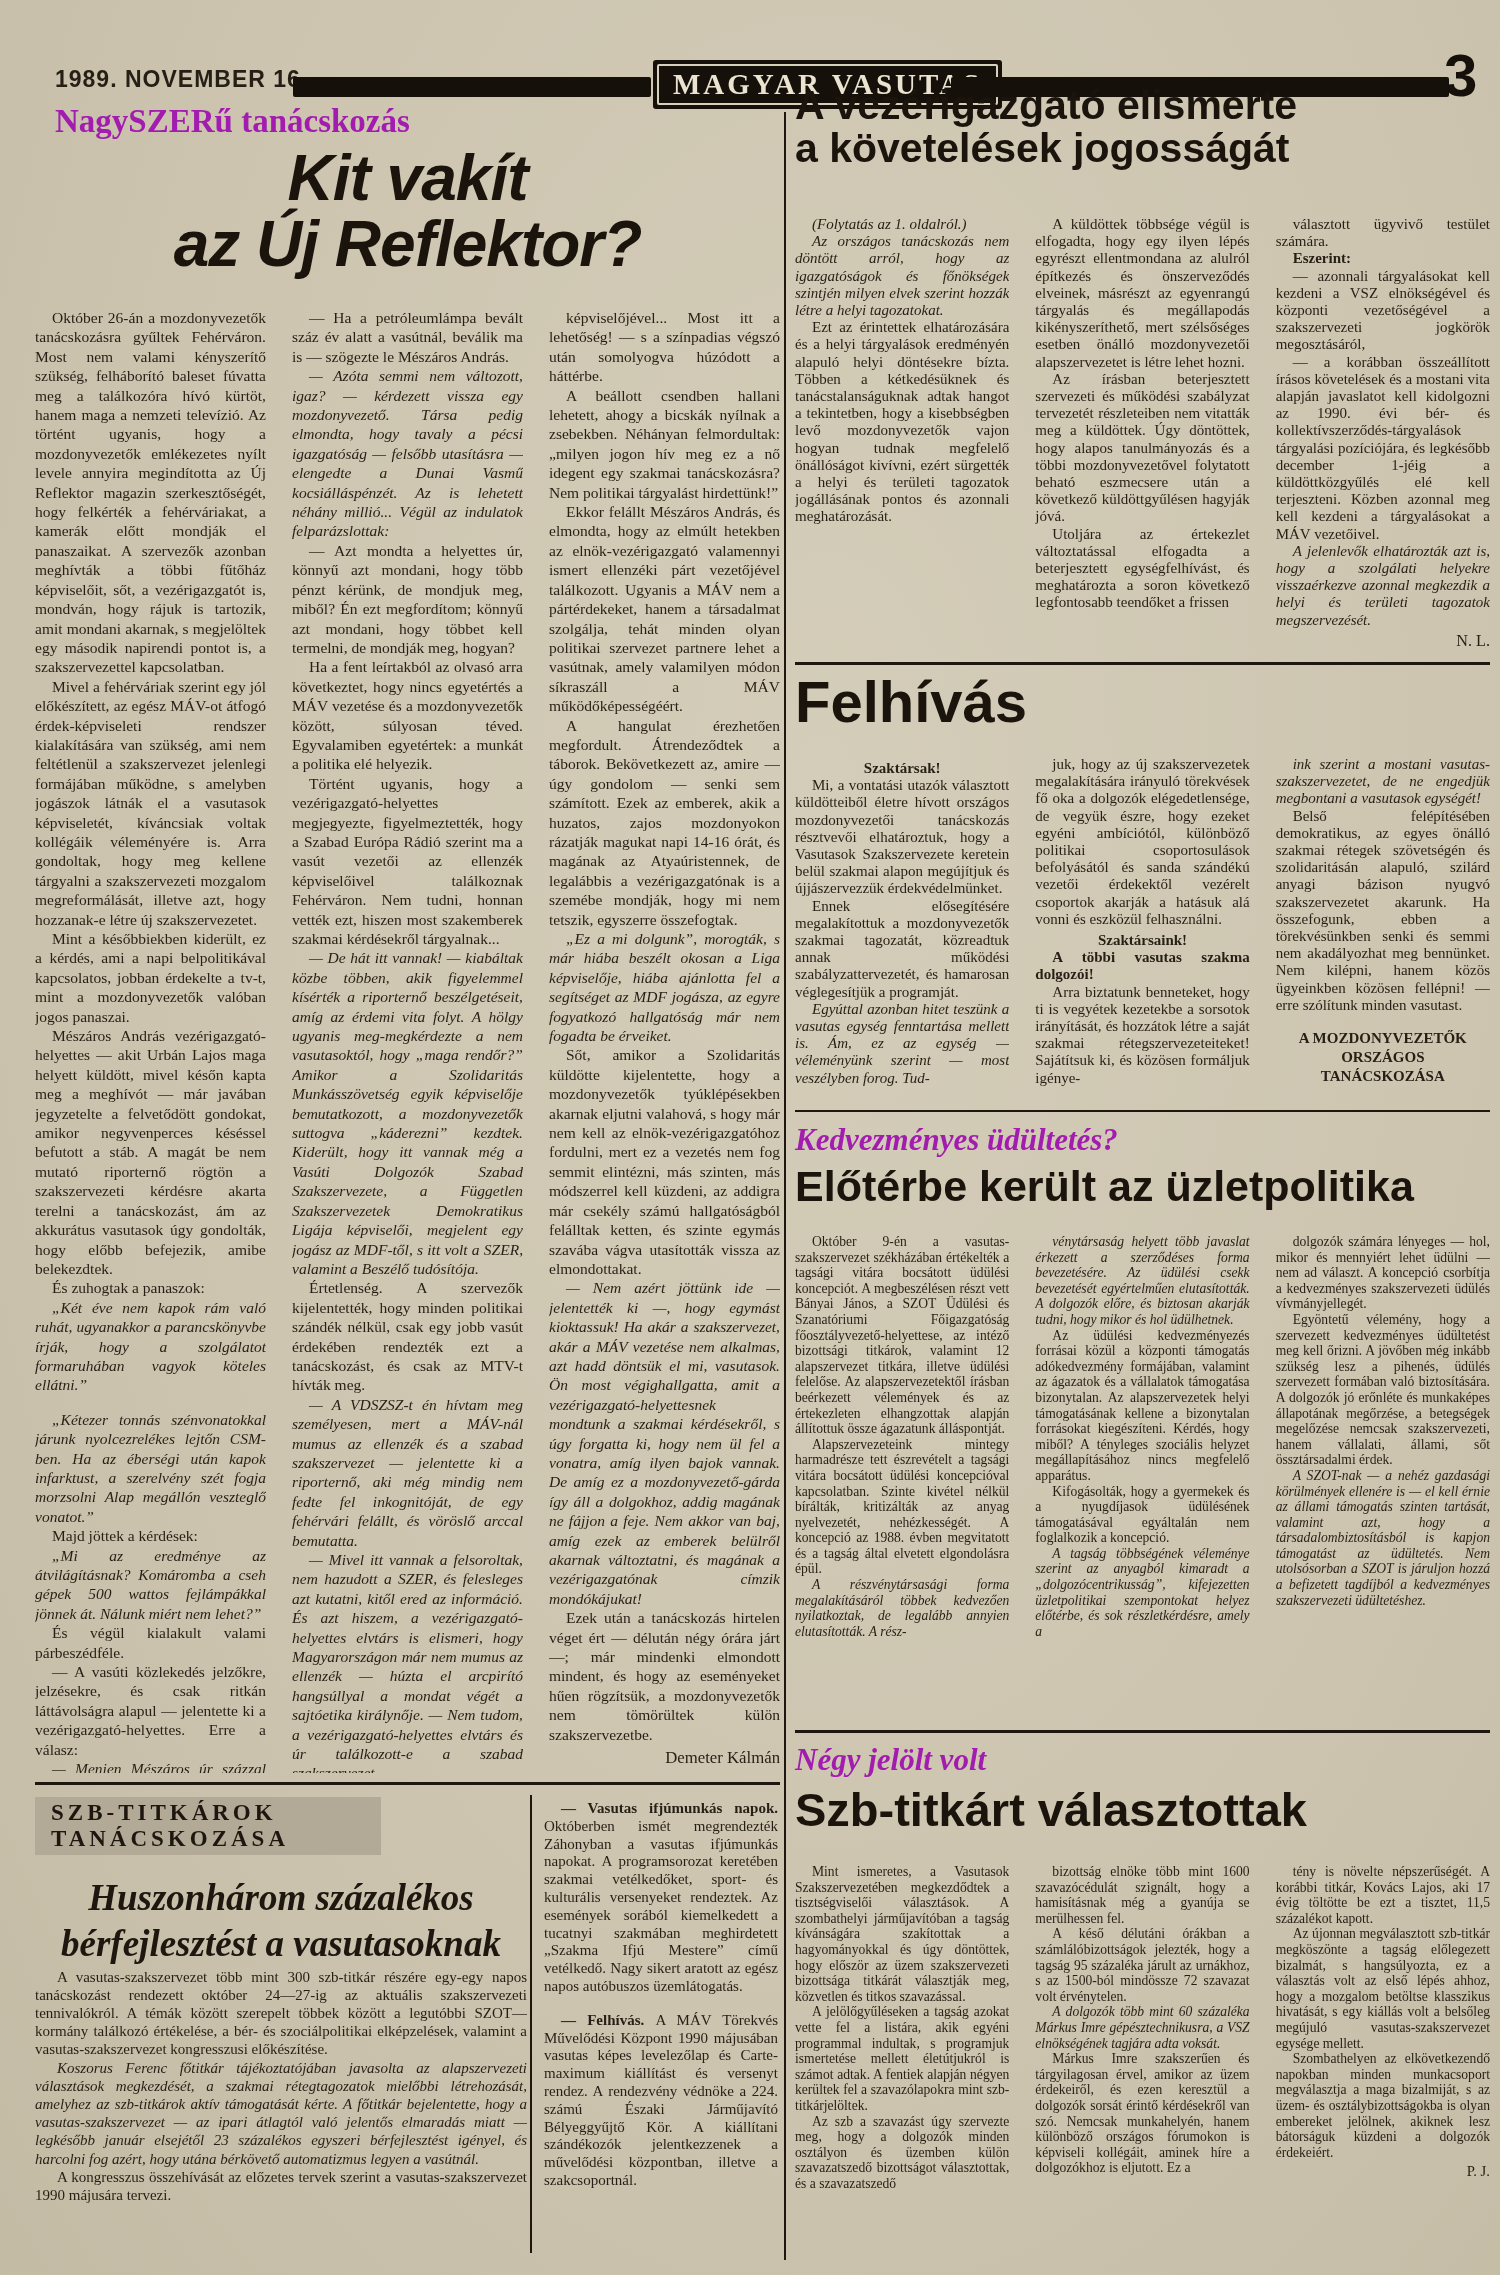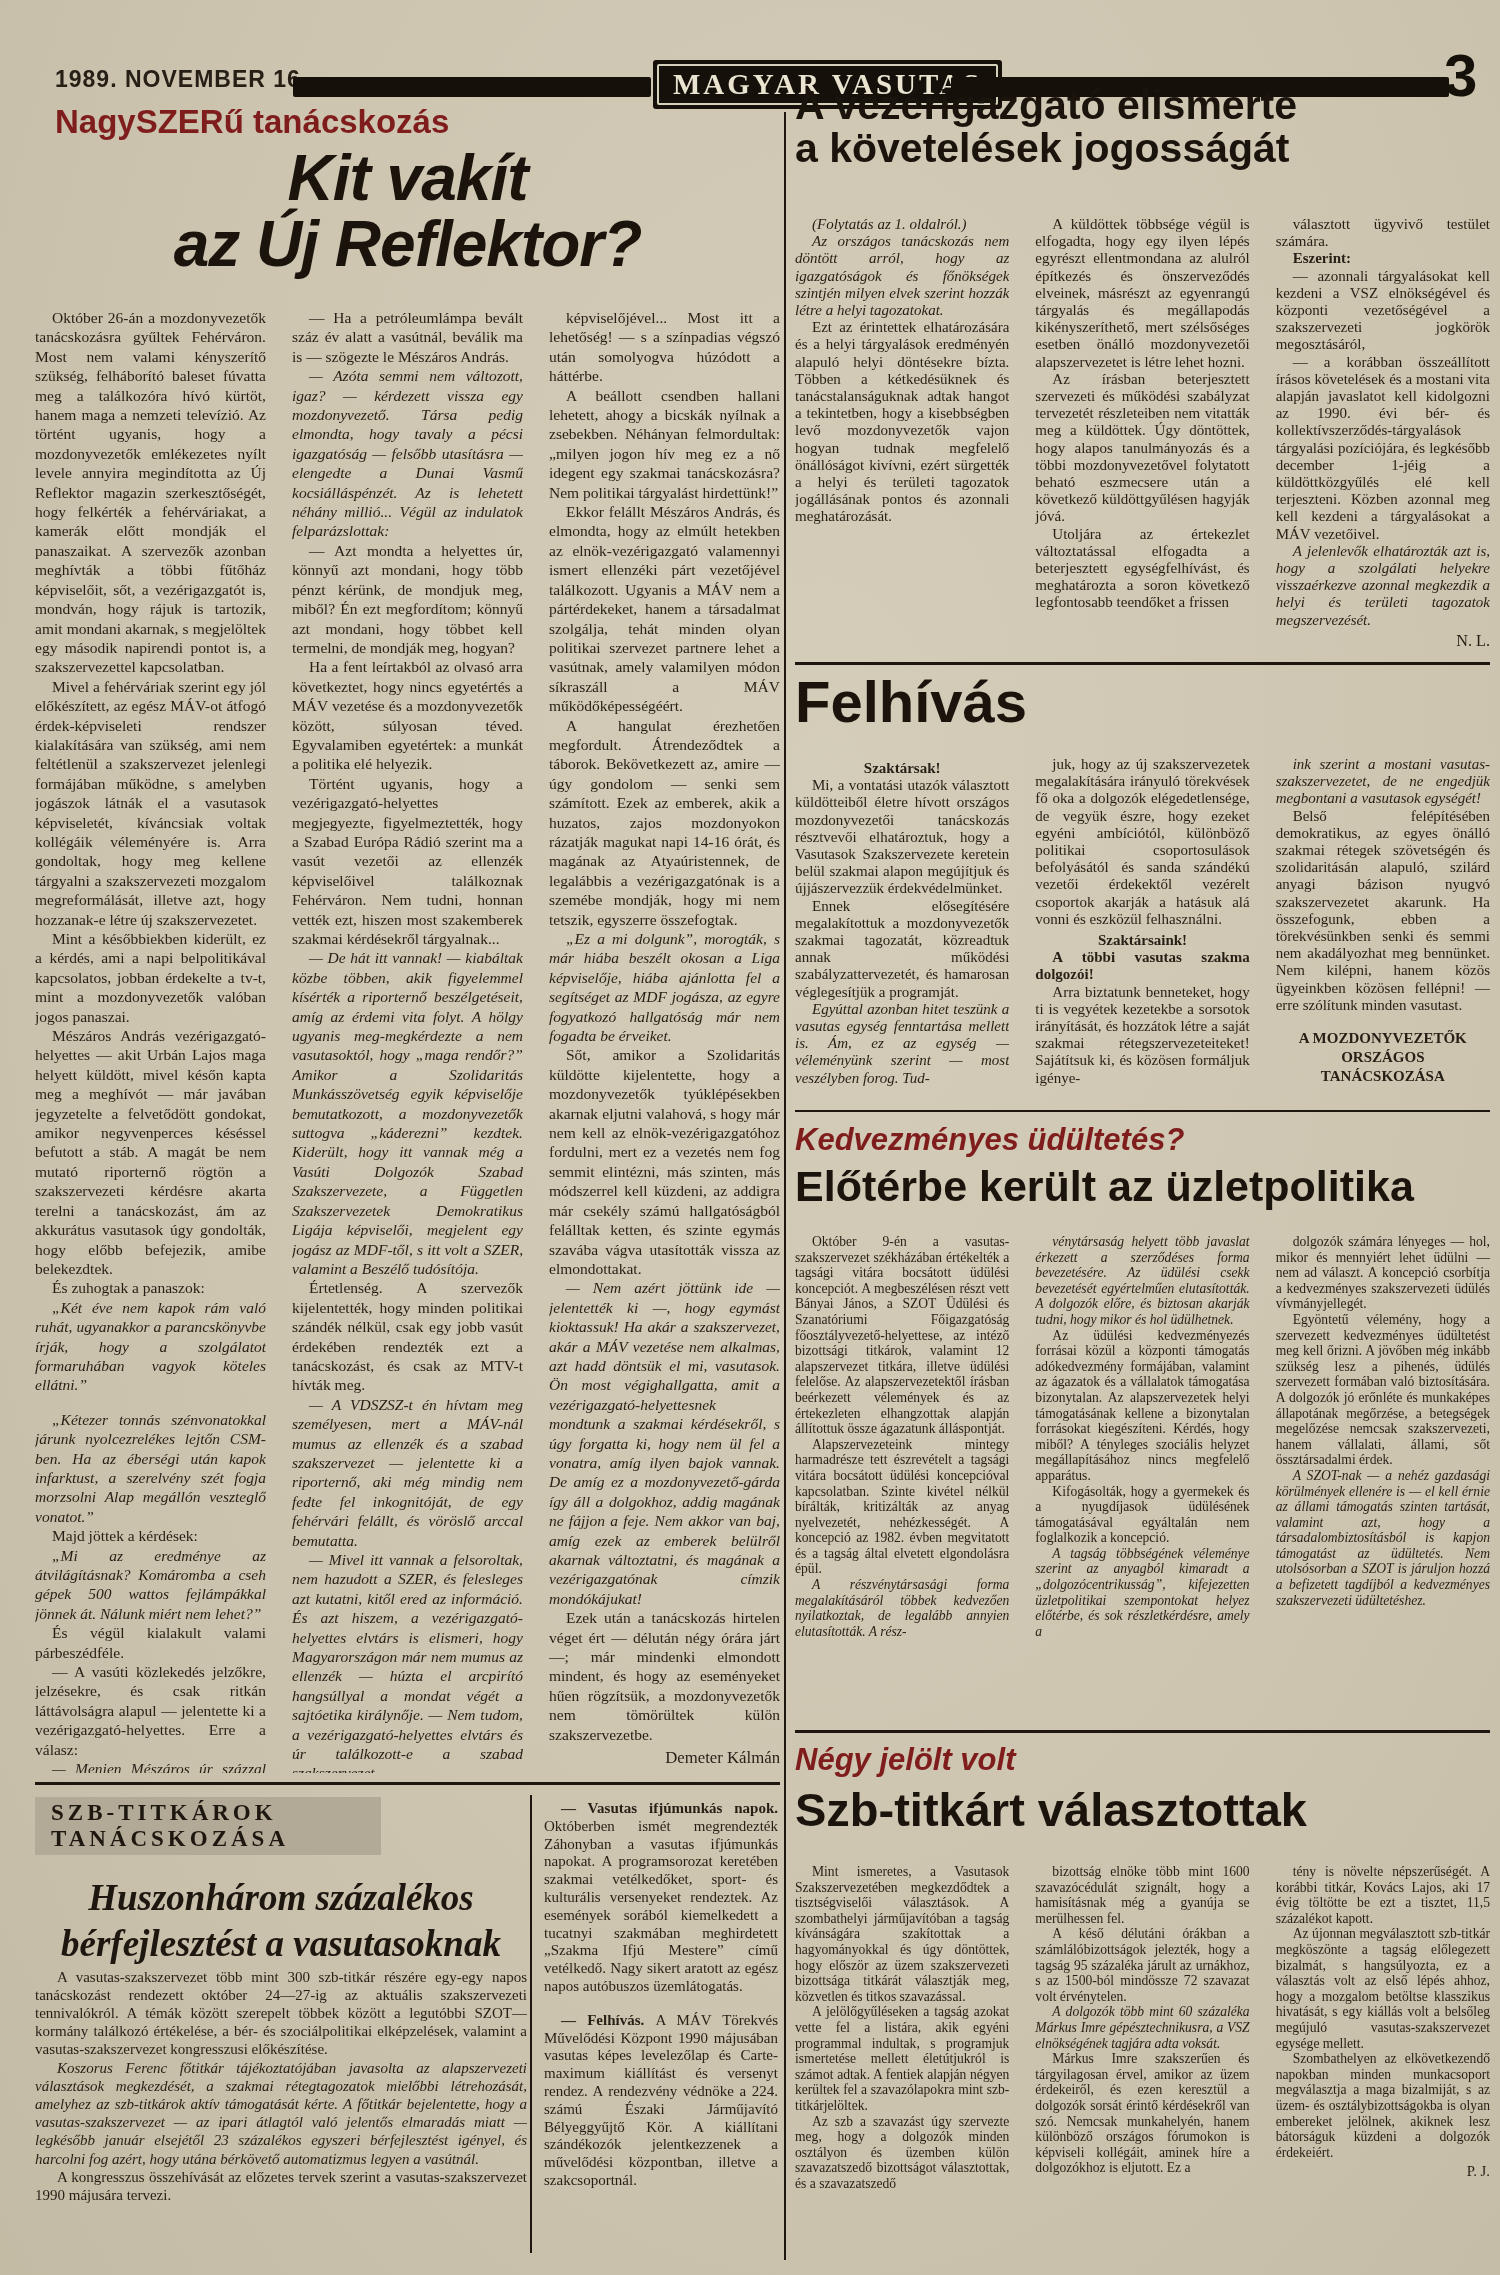--- a/index.html
+++ b/index.html
@@ -10,21 +10,21 @@
   .abs{position:absolute}
   .rule{position:absolute;background:#1d1710}
   
   .date{font-family:"Liberation Sans",sans-serif;font-weight:bold;font-size:23px;letter-spacing:1px}
   .bar{position:absolute;background:#15100a;border-radius:2px}
   .masthead{position:absolute;background:#15100a;padding:4px;border-radius:3px}
   .masthead .inner{border:2px solid #d6cfba;padding:2px 14px;border-radius:2px}
   .masthead .inner span{color:#e9e3d0;font-weight:bold;font-size:29px;letter-spacing:3px;font-family:"Liberation Serif",serif}
   .pagenum{font-family:"Liberation Sans",sans-serif;font-weight:900;font-size:60px;color:#15100a;line-height:1}
   
-  .kicker{font-family:Liberation Sans, sans-serif;font-weight:bold;font-size:33px;color:#7f1d1d}
+  .kicker{font-family:Liberation Serif, serif;font-weight:bold;font-size:33px;color:#a21caf}
   .kicker.it{font-style:italic;font-size:31px}
   .mainhead{font-family:"Liberation Sans",sans-serif;font-weight:900;font-style:italic;font-size:64px;line-height:1.03;text-align:center;color:#1a140d;letter-spacing:-1px}
   .h2{font-family:"Liberation Sans",sans-serif;font-weight:bold;text-align:left;color:#1a140d;line-height:1.04}
   
   .cols{position:absolute;display:flex;gap:26px}
   .cols .col{flex:1;overflow:hidden}
   .col p, .boxbody p, .briefs p{margin:0;text-align:justify;text-indent:17px}
   .main-cols{font-size:15.5px;line-height:19.4px}
   .rt{font-size:15px;line-height:17.2px}
   .rt2{font-size:13.6px;line-height:15.6px}
@@ -169,21 +169,21 @@
       <p class="sig">TANÁCSKOZÁSA</p>
     </div>
   </div>
 
 <div class="rule" style="left:795px;top:1110px;width:695px;height:2px"></div>
 <div class="abs kicker it" style="left:795px;top:1122px">Kedvezményes üdültetés?</div>
 <div class="abs h2" style="left:795px;top:1164px;width:695px;font-size:43px">Előtérbe került az üzletpolitika</div>
 <div class="cols rt2" style="left:795px;top:1234px;width:695px;height:490px">
     <div class="col">
       <p>Október 9-én a vasutas-szakszervezet székházában értékelték a tagsági vitára bocsátott üdülési koncepciót. A megbeszélésen részt vett Bányai János, a SZOT Üdülési és Szanatóriumi Főigazgatóság főosztályvezető-helyettese, az intéző bizottsági titkárok, valamint 12 alapszervezet titkára, illetve üdülési felelőse. Az alapszervezetektől írásban beérkezett vélemények és az értekezleten elhangzottak alapján állítottuk össze ágazatunk álláspontját.</p>
-      <p>Alapszervezeteink mintegy harmadrésze tett észrevételt a tagsági vitára bocsátott üdülési koncepcióval kapcsolatban. Szinte kivétel nélkül bírálták, kritizálták az anyag nyelvezetét, nehézkességét. A koncepció az 1982. évben megvitatott és a tagság által elvetett elgondolásra épül.</p>
+      <p>Alapszervezeteink mintegy harmadrésze tett észrevételt a tagsági vitára bocsátott üdülési koncepcióval kapcsolatban. Szinte kivétel nélkül bírálták, kritizálták az anyag nyelvezetét, nehézkességét. A koncepció az 1988. évben megvitatott és a tagság által elvetett elgondolásra épül.</p>
       <p class="i">A részvénytársasági forma megalakításáról többek kedvezően nyilatkoztak, de legalább annyien elutasították. A rész-</p>
     </div>
     <div class="col">
       <p class="i">vénytársaság helyett több javaslat érkezett a szerződéses forma bevezetésére. Az üdülési csekk bevezetését egyértelműen elutasították. A dolgozók előre, és biztosan akarják tudni, hogy mikor és hol üdülhetnek.</p>
       <p>Az üdülési kedvezményezés forrásai közül a központi támogatás adókedvezmény formájában, valamint az ágazatok és a vállalatok támogatása bizonytalan. Az alapszervezetek helyi támogatásának kellene a bizonytalan forrásokat kiegészíteni. Kérdés, hogy miből? A tényleges szociális helyzet megállapításához nincs megfelelő apparátus.</p>
       <p>Kifogásolták, hogy a gyermekek és a nyugdíjasok üdülésének támogatásával egyáltalán nem foglalkozik a koncepció.</p>
       <p class="i">A tagság többségének véleménye szerint az anyagból kimaradt a „dolgozócentrikusság”, kifejezetten üzletpolitikai szempontokat helyez előtérbe, és sok részletkérdésre, amely a</p>
     </div>
     <div class="col">
       <p>dolgozók számára lényeges — hol, mikor és mennyiért lehet üdülni — nem ad választ. A koncepció csorbítja a kedvezményes szakszervezeti üdülés vívmányjellegét.</p>

